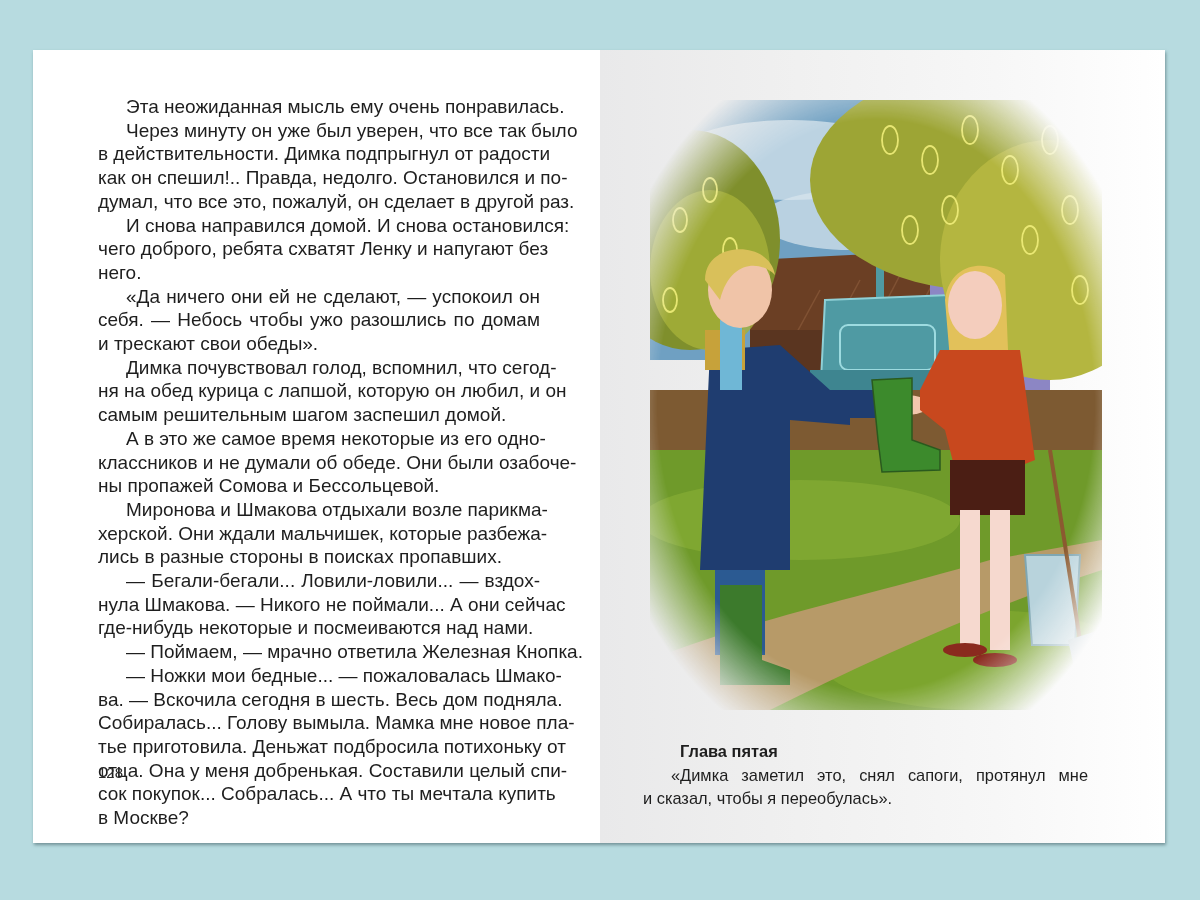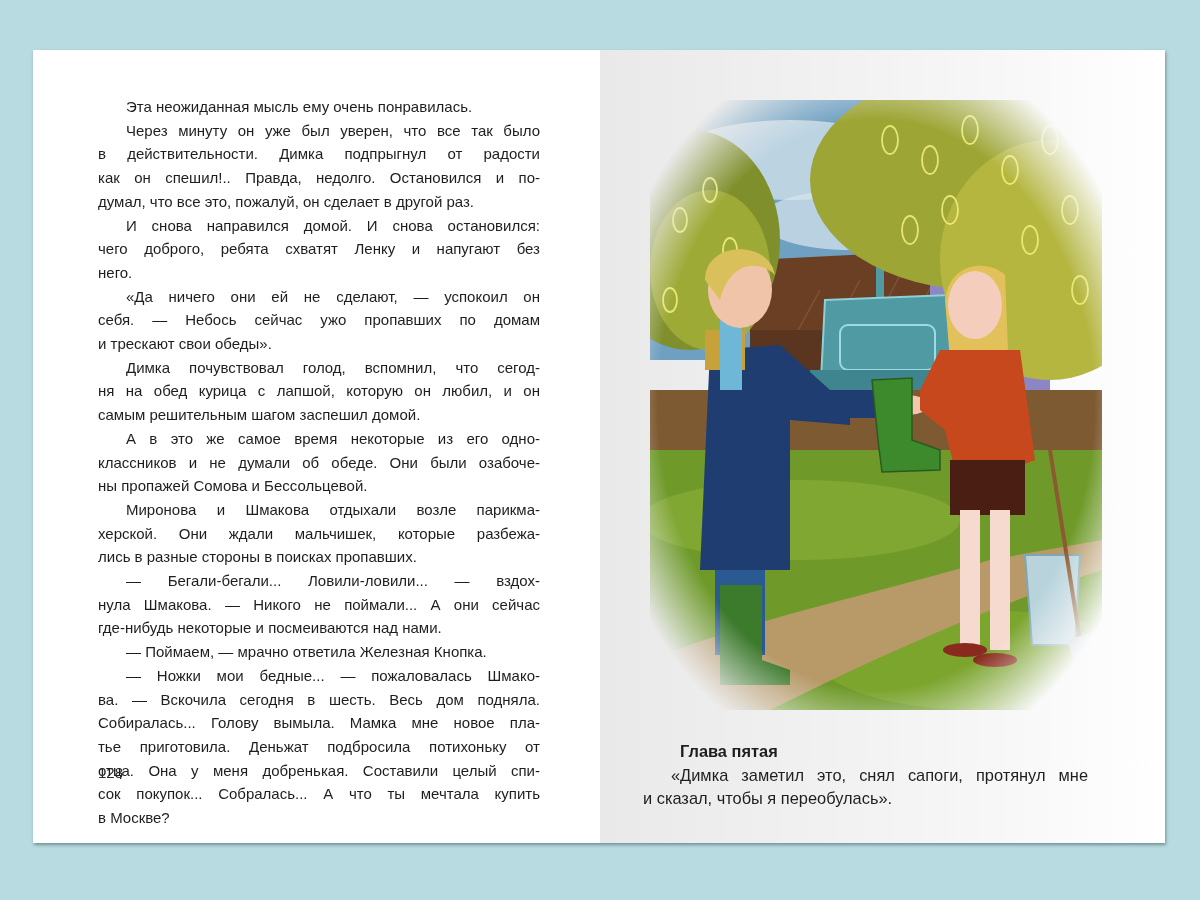--- a/index.html
+++ b/index.html
@@ -17,21 +17,21 @@
   .page-left {
     position:relative; width:567px; height:100%;
     background:#ffffff;
   }
   .page-right {
     position:relative; width:565px; height:100%;
     background:linear-gradient(to right, #e9e9ea 0%, #efefef 30%, #f7f7f7 70%, #ffffff 100%);
   }
   .text-col {
     position:absolute; left:65px; top:45px; width:442px;
-    font-size:15px; line-height:23.7px; color:#1e1e1e;
+    font-size:19px; line-height:23.7px; color:#1e1e1e;
   }
   .line { display:block; white-space:nowrap; text-align:justify; text-align-last:justify; }
   .line.last { text-align-last:left; }
   .line.indent { padding-left:28px; }
   .page-num {
     position:absolute; left:65px; top:714px;
     font-size:15px; color:#2a2a2a;
   }
   
   .illustration {
@@ -58,21 +58,21 @@
     <div class="text-col" id="left-text">
         <span class="line indent last">Эта неожиданная мысль ему очень понравилась.</span>
         <span class="line indent">Через минуту он уже был уверен, что все так было</span>
         <span class="line">в действительности. Димка подпрыгнул от радости</span>
         <span class="line">как он спешил!.. Правда, недолго. Остановился и по-</span>
         <span class="line last">думал, что все это, пожалуй, он сделает в другой раз.</span>
         <span class="line indent">И снова направился домой. И снова остановился:</span>
         <span class="line">чего доброго, ребята схватят Ленку и напугают без</span>
         <span class="line last">него.</span>
         <span class="line indent">«Да ничего они ей не сделают, — успокоил он</span>
-        <span class="line">себя. — Небось сейчас ужо пропавших по домам</span>
+        <span class="line">себя. — Небось чтобы ужо разошлись по домам</span>
         <span class="line last">и трескают свои обеды».</span>
         <span class="line indent">Димка почувствовал голод, вспомнил, что сегод-</span>
         <span class="line">ня на обед курица с лапшой, которую он любил, и он</span>
         <span class="line last">самым решительным шагом заспешил домой.</span>
         <span class="line indent">А в это же самое время некоторые из его одно-</span>
         <span class="line">классников и не думали об обеде. Они были озабоче-</span>
         <span class="line last">ны пропажей Сомова и Бессольцевой.</span>
         <span class="line indent">Миронова и Шмакова отдыхали возле парикма-</span>
         <span class="line">херской. Они ждали мальчишек, которые разбежа-</span>
         <span class="line last">лись в разные стороны в поисках пропавших.</span>

